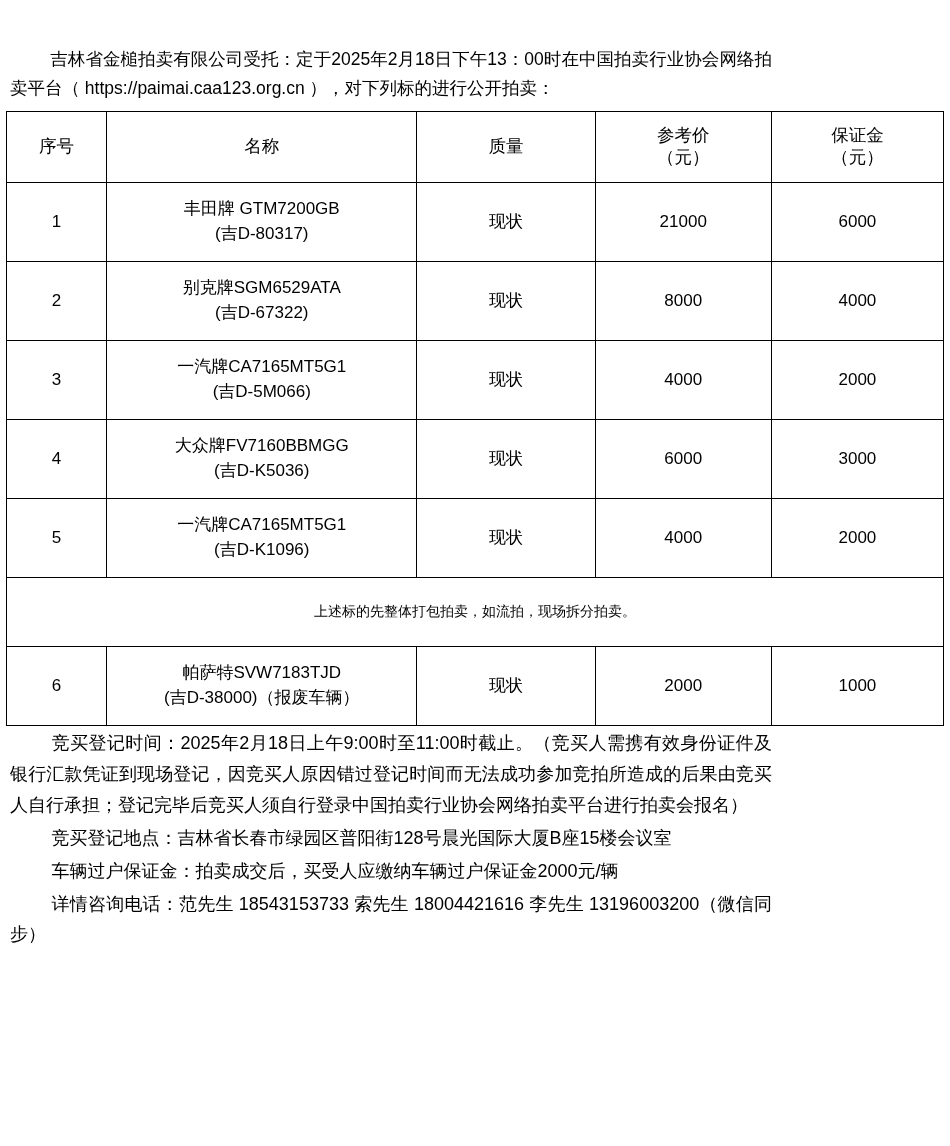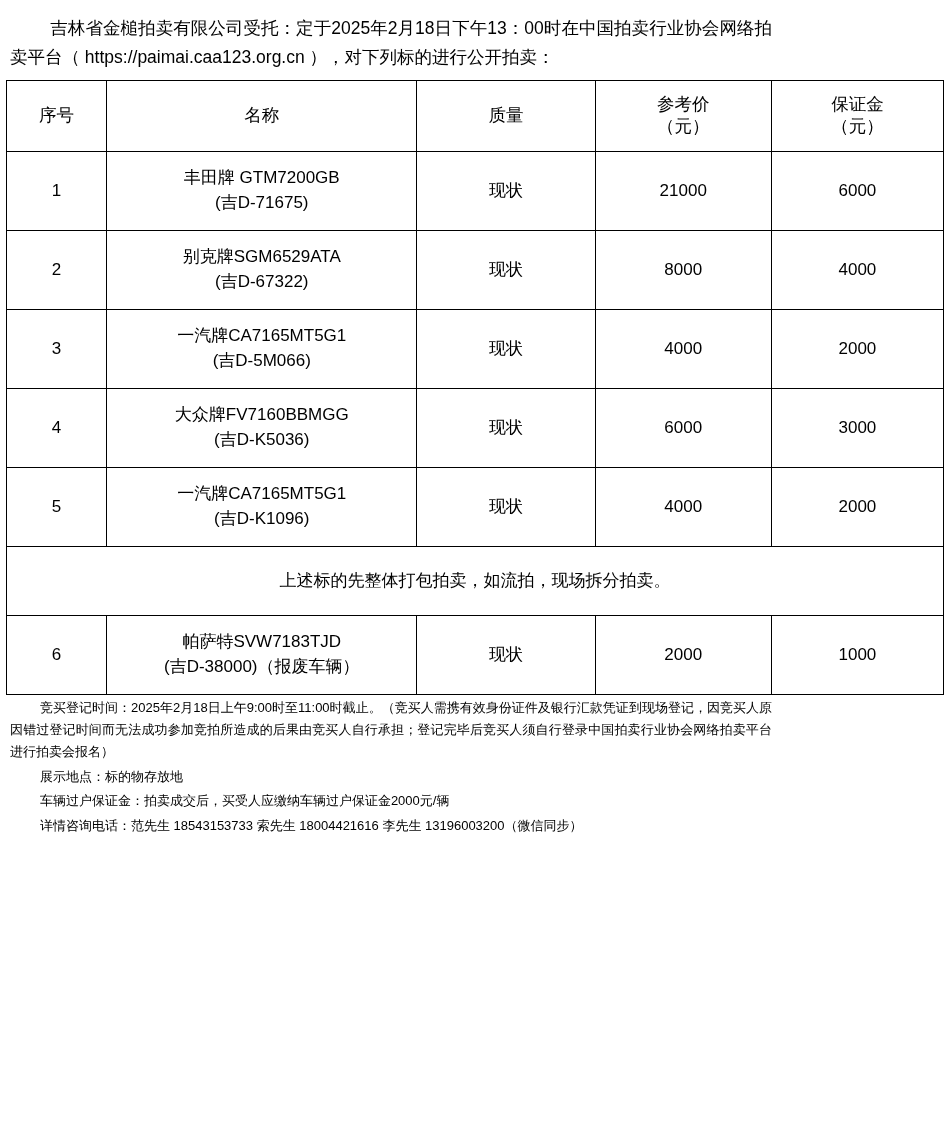--- a/index.html
+++ b/index.html
@@ -13,20 +13,21 @@
     font-family: "Liberation Sans", "DejaVu Sans", sans-serif;
     color: #000000;
     font-size: 17.5px;
     line-height: 1.55;
     -webkit-font-smoothing: antialiased;
   }
   .page {
     width: 786px;
     box-sizing: border-box;
     padding: 10px 10px 8px 6px;
+    margin-top: 31px;
   }
   .intro {
     padding: 4px 4px 8px 4px;
     text-align: justify;
     text-justify: inter-ideograph;
     font-size: 17.5px;
     line-height: 1.65;
   }
   .intro .indent { display: inline-block; width: 2.3em; }
 
@@ -57,31 +58,31 @@
   .hdr-two-line { line-height: 1.25; }
 
   td.cell-no { font-size: 18px; }
   td.cell-name { line-height: 1.45; font-size: 17px; }
   td.cell-name .line2 { display: block; }
   td.cell-qual, td.cell-price, td.cell-dep { font-size: 17px; }
 
   tr.lot-row td { height: 66px; }
   tr.note-row td {
     height: 56px;
-    font-size: 17px;
+    font-size: 14px;
   }
 
   .notes {
     padding: 2px 4px 0 4px;
   }
   .notes p {
     margin: 0 0 2px 0;
     text-align: justify;
     text-justify: inter-ideograph;
-    font-size: 13px;
+    font-size: 18px;
     line-height: 1.72;
   }
   .notes p.ind { text-indent: 0; }
   .notes p.para { text-indent: 0; }
   .notes .indent { display: inline-block; width: 2.3em; }
 </style>
 </head>
 <body>
 
 <div class="page">
@@ -115,21 +116,21 @@
             <div>（元）</div>
           </div>
         </td>
       </tr>
     </thead>
     <tbody>
       <tr class="lot-row">
         <td class="cell-no">1</td>
         <td class="cell-name">
           <span>丰田牌 GTM7200GB</span>
-          <span class="line2">(吉D-71675)</span>
+          <span class="line2">(吉D-80317)</span>
         </td>
         <td class="cell-qual">现状</td>
         <td class="cell-price">21000</td>
         <td class="cell-dep">6000</td>
       </tr>
       <tr class="lot-row">
         <td class="cell-no">2</td>
         <td class="cell-name">
           <span>别克牌SGM6529ATA</span>
           <span class="line2">(吉D-67322)</span>
@@ -179,18 +180,18 @@
         </td>
         <td class="cell-qual">现状</td>
         <td class="cell-price">2000</td>
         <td class="cell-dep">1000</td>
       </tr>
     </tbody>
   </table>
 
   <div class="notes">
     <p class="para"><span class="indent"></span><span>竞买登记时间：2025年2月18日上午9:00时至11:00时截止。（竞买人需携有效身份证件及银行汇款凭证到现场登记，因竞买人原因错过登记时间而无法成功参加竞拍所造成的后果由竞买人自行承担；登记完毕后竞买人须自行登录中国拍卖行业协会网络拍卖平台进行拍卖会报名）</span></p>
-    <p class="ind"><span class="indent"></span><span>展示地点：标的物存放地</span></p>
+    <p class="ind"><span class="indent"></span><span>竞买登记地点：吉林省长春市绿园区普阳街128号晨光国际大厦B座15楼会议室</span></p>
     <p class="ind"><span class="indent"></span><span>车辆过户保证金：拍卖成交后，买受人应缴纳车辆过户保证金2000元/辆</span></p>
     <p class="para"><span class="indent"></span><span>详情咨询电话：范先生 18543153733   索先生 18004421616  李先生 13196003200（微信同步）</span></p>
   </div>
 
 </div>
 
 </body></html>

